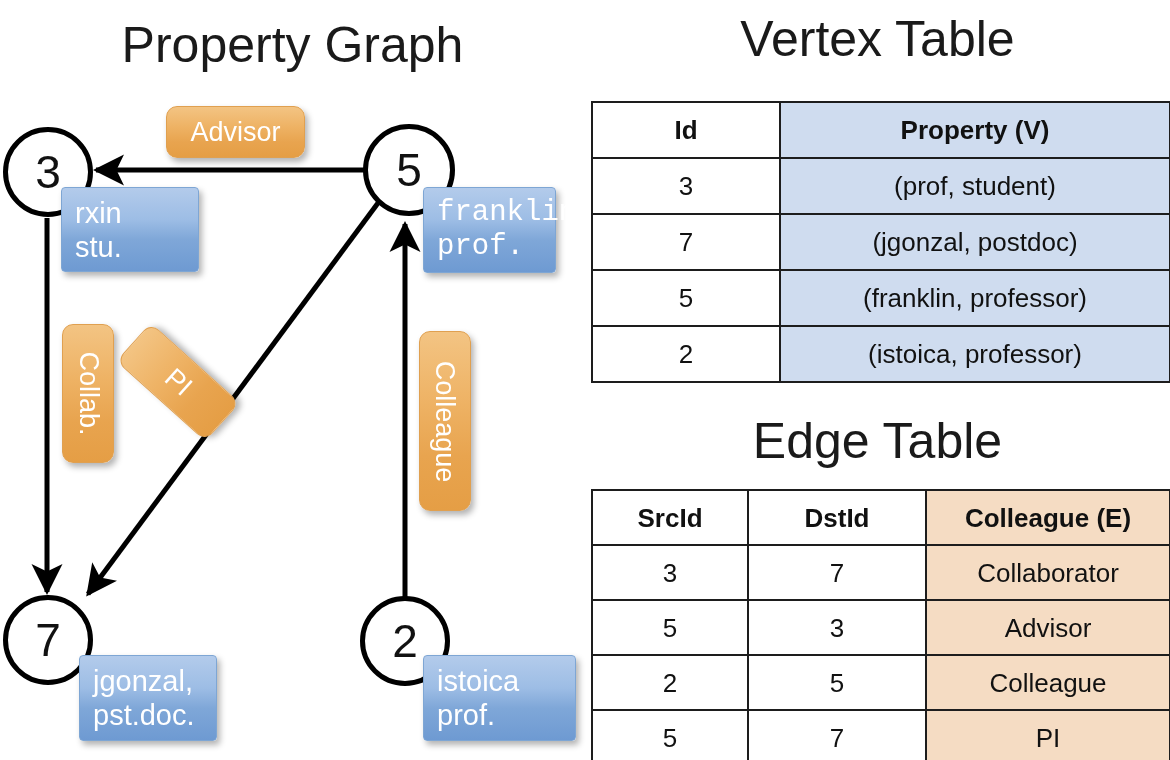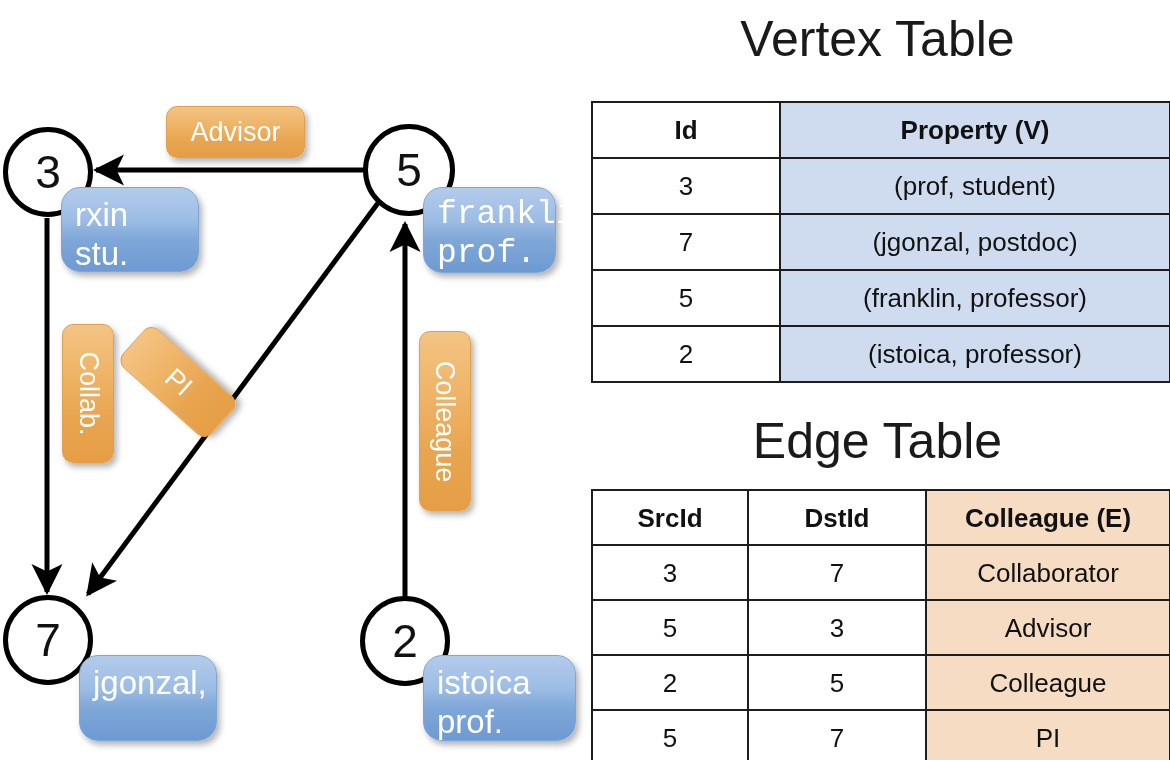--- a/index.html
+++ b/index.html
@@ -18,25 +18,25 @@
   
   #graph-svg{position:absolute;left:0;top:0;width:585px;height:760px;}
 
   
   .node{position:absolute;border:5px solid #000;border-radius:50%;
         background:#fff;box-sizing:border-box;
         display:flex;align-items:center;justify-content:center;
         font-size:46px;line-height:1;color:#111;}
 
   
-  .vbox{position:absolute;box-sizing:border-box;border-radius:19px;
+  .vbox{position:absolute;box-sizing:border-box;border-radius:4px;
         background:linear-gradient(180deg,#b3cbeb 0%,#9dbde5 38%,#7fa7d8 62%,#6e9ad2 100%);
         border:1px solid #7ea6d4;
         box-shadow:3px 4px 6px rgba(0,0,0,.30);
-        color:#ffffff;font-size:33px;line-height:1.18;
+        color:#ffffff;font-size:29px;line-height:1.18;
         padding:8px 0 12px 13px;}
 
   
   .ebox{position:absolute;box-sizing:border-box;border-radius:11px;
         background:linear-gradient(180deg,#f3c483 0%,#eeb264 40%,#e8a44f 70%,#e59e45 100%);
         border:1px solid #e0a050;
         box-shadow:3px 4px 6px rgba(0,0,0,.30);
         color:#ffffff;font-size:27px;line-height:1;
         display:flex;align-items:center;justify-content:center;
         text-align:center;}
@@ -61,20 +61,21 @@
   #edge-table col.e1{width:156px;}
   #edge-table col.e2{width:178px;}
   #edge-table col.e3{width:244px;}
   #edge-table td{height:53px;}
 </style>
 </head>
 <body>
 
 <div class="stage">
 
+  <div class="title" id="title-property-graph">Property Graph</div>
   <div class="title" id="title-vertex-table">Vertex Table</div>
   <div class="title" id="title-edge-table">Edge Table</div>
 
   <svg id="graph-svg" viewBox="0 0 585 760">
     <defs>
       <marker id="arrowhead" markerWidth="7" markerHeight="7" refX="5.6" refY="3.2" orient="auto" markerUnits="strokeWidth">
         <path d="M0,0.1 L6.2,3.2 L0,6.3 L1.5,3.2 Z" fill="#000"></path>
       </marker>
     </defs>
 
@@ -105,20 +106,21 @@
     <div>stu.</div>
   </div>
 
   <div class="vbox" style="left:423px;top:187px;width:133px;height:86px;font-family:Liberation Mono, monospace;">
     <div>franklin,</div>
     <div>prof.</div>
   </div>
 
   <div class="vbox" style="left:79px;top:655px;width:138px;height:86px;">
     <div>jgonzal,</div>
+    <div>pst.doc.</div>
   </div>
 
   <div class="vbox" style="left:423px;top:655px;width:153px;height:86px;">
     <div>istoica</div>
     <div>prof.</div>
   </div>
 
   <div class="ebox" style="left:166px;top:106px;width:139px;height:52px;">
     <span>Advisor</span>
   </div>

